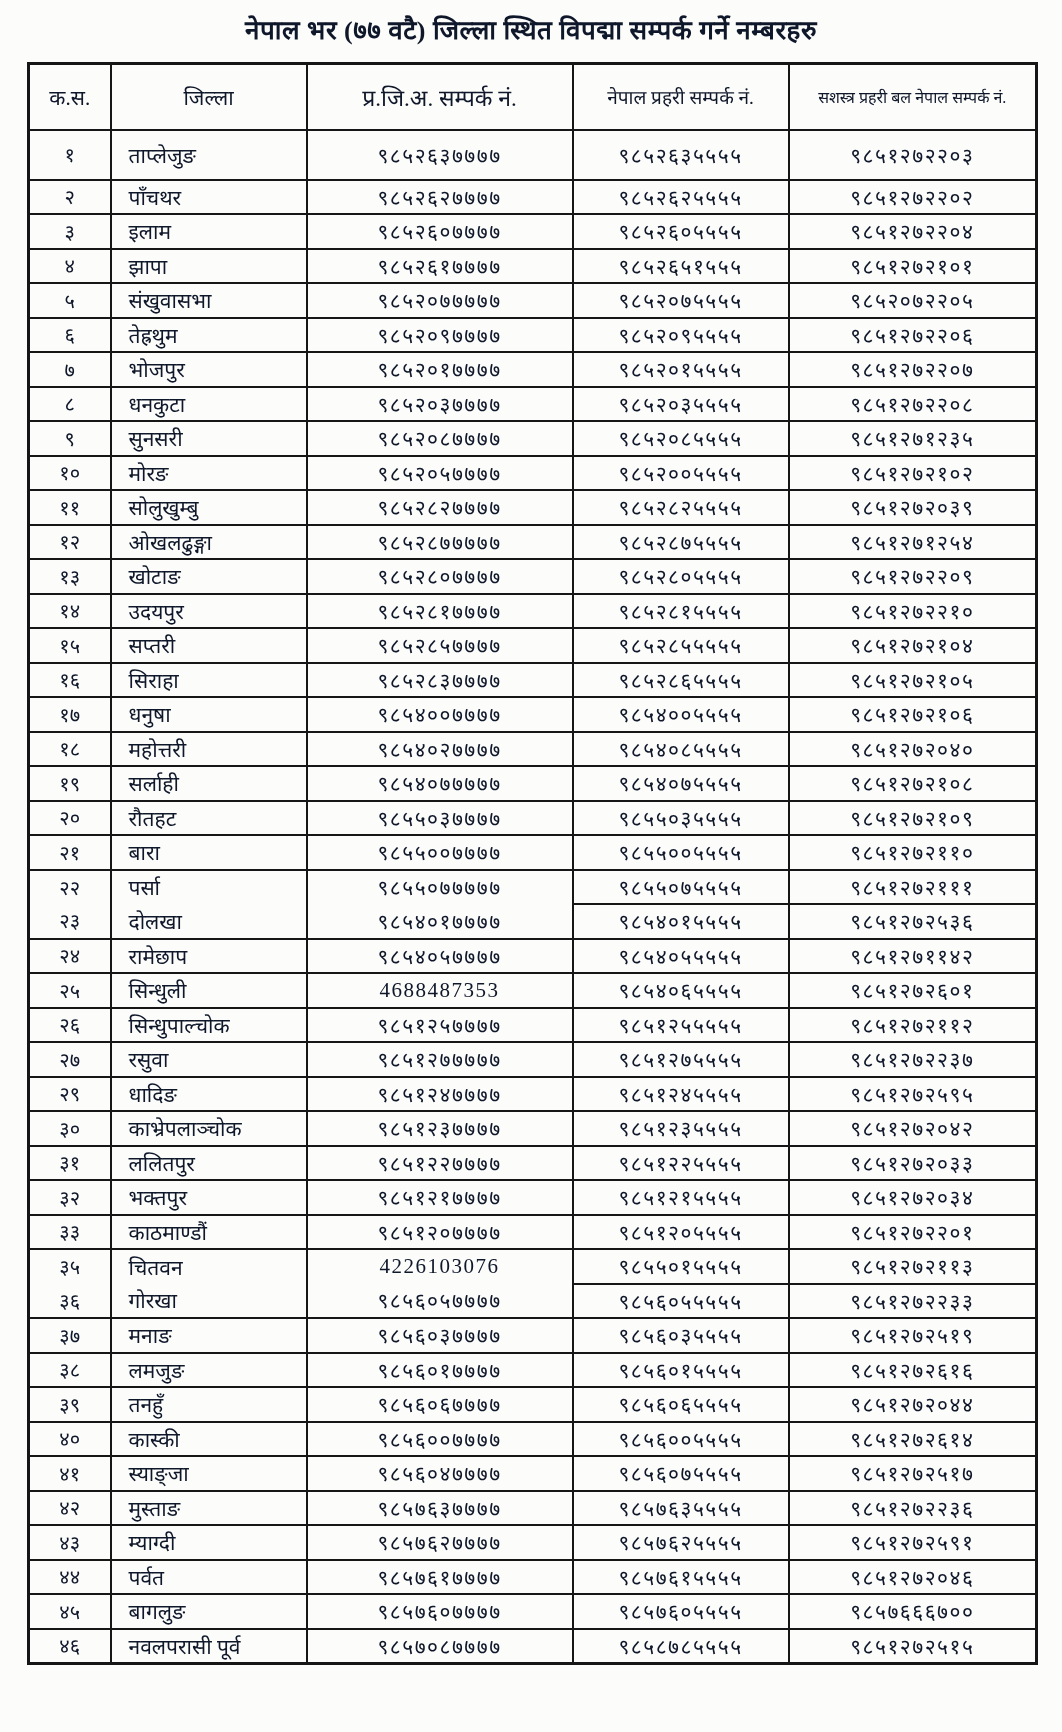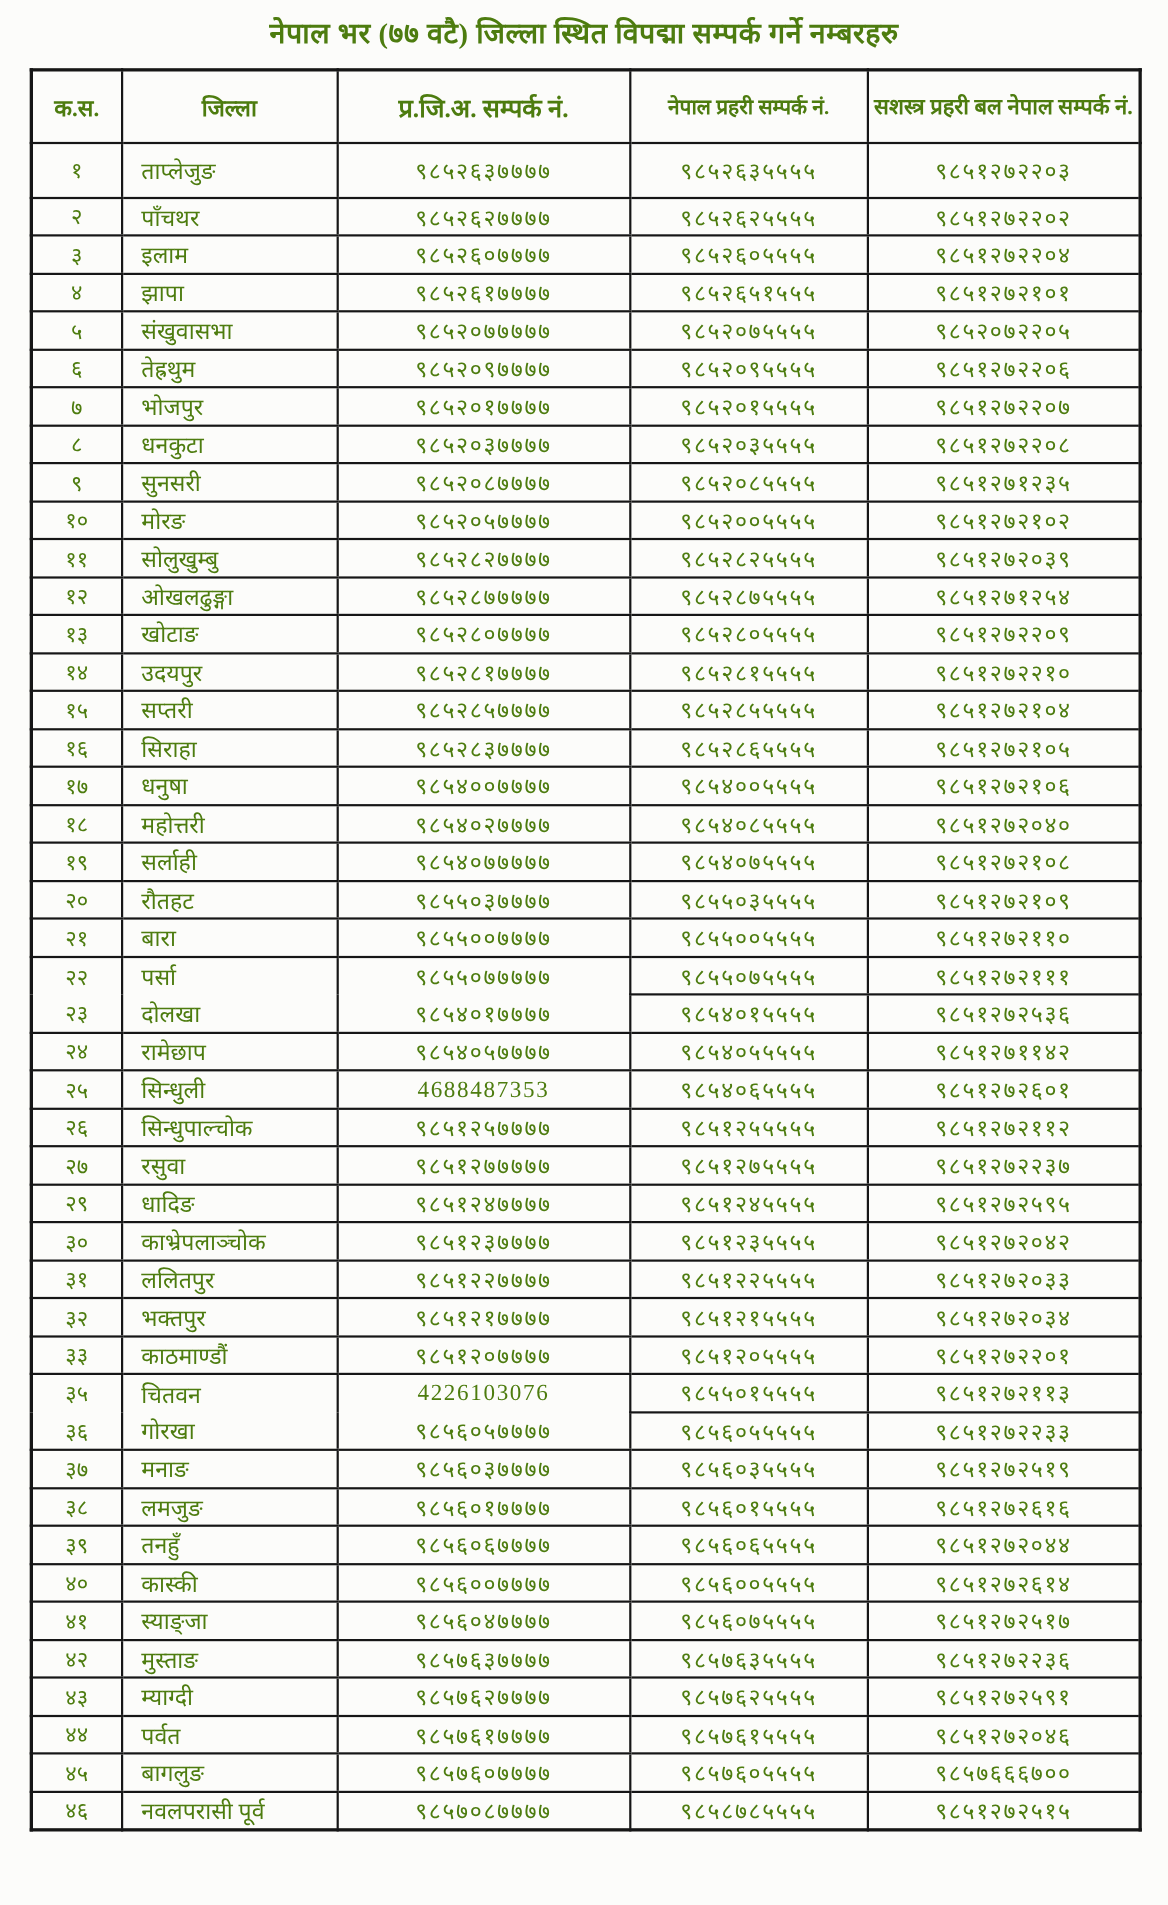--- a/index.html
+++ b/index.html
@@ -5,21 +5,21 @@
   html, body {
     margin: 0;
     padding: 0;
     background: #f4f4f2;
   }
   .page {
     position: relative;
     width: 1062px;
     height: 1732px;
     background: #fcfcfa;
-    color: #4d7c0f;
+    color: #0f172a;
     font-family: "Liberation Serif", "DejaVu Serif", serif;
     overflow: hidden;
   }
   .doc-title {
     padding-top: 14px;
     text-align: center;
     font-size: 26px;
     line-height: 34px;
     font-weight: bold;
     letter-spacing: 0.5px;
@@ -42,28 +42,28 @@
     border-left: 2px solid #161616;
     border-bottom: 2px solid #161616;
     padding: 0 4px;
     overflow: hidden;
     white-space: nowrap;
   }
   th:first-child, td:first-child { border-left: none; }
 
   thead tr { height: 66px; }
   thead th {
-    font-weight: bold;
+    font-weight: normal;
     text-align: center;
     vertical-align: middle;
     font-size: 21px;
   }
   thead th.h-cdo    { font-size: 23px; }
   thead th.h-police { font-size: 19px; }
-  thead th.h-apf    { font-size: 20px; }
+  thead th.h-apf    { font-size: 16px; }
 
   tbody tr { height: 34.5px; }
   tbody tr:first-child { height: 50px; }
 
   td.sn-cell {
     text-align: center;
     font-size: 20px;
   }
   td.district-cell {
     text-align: left;

